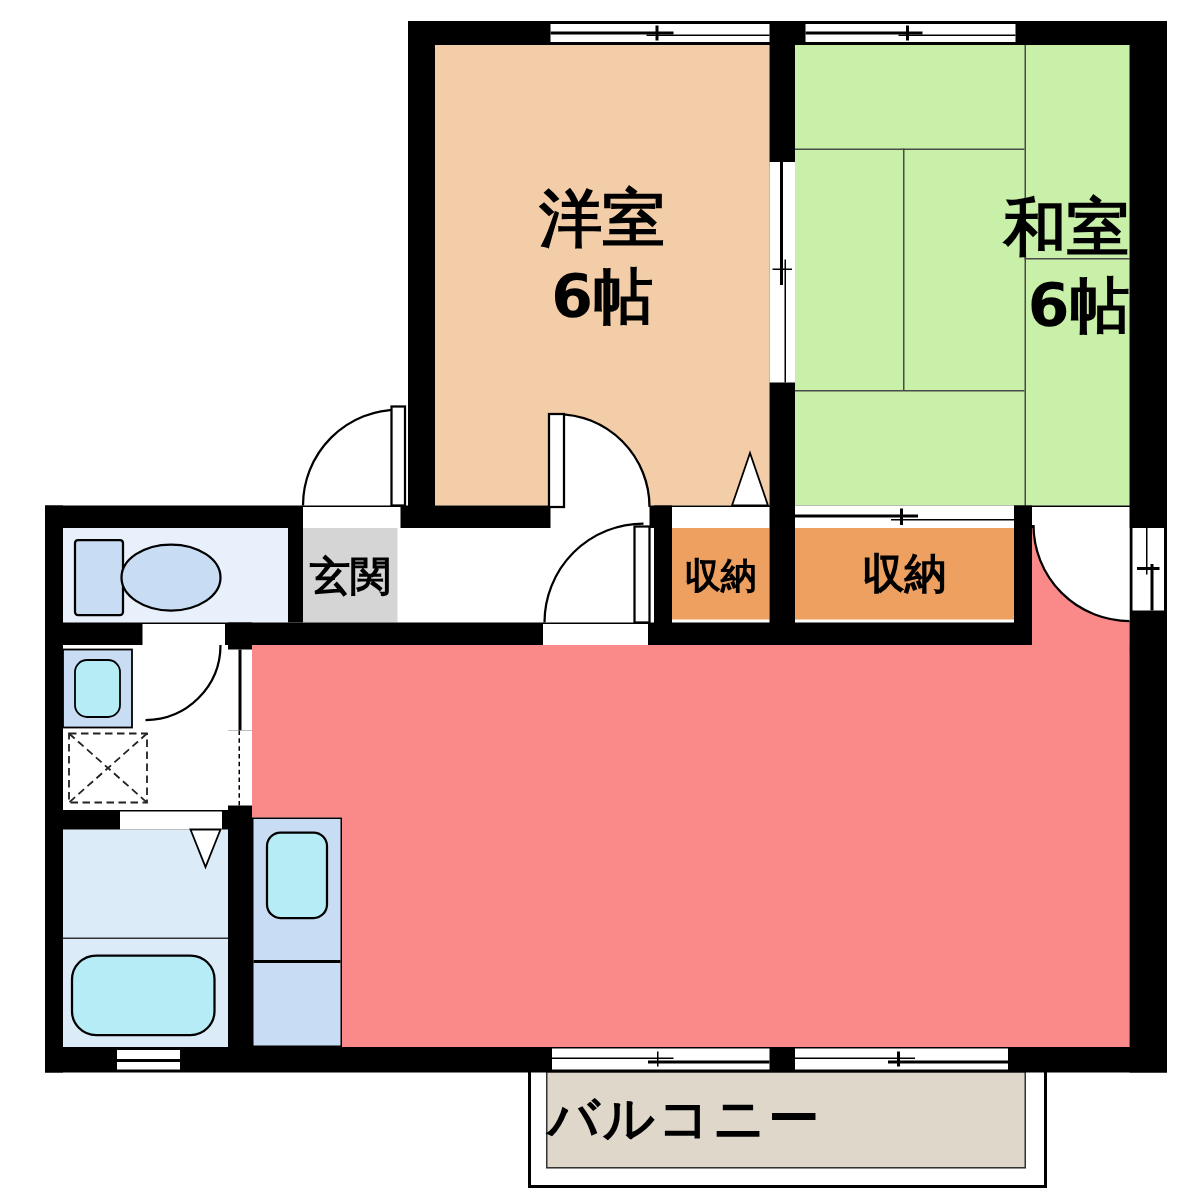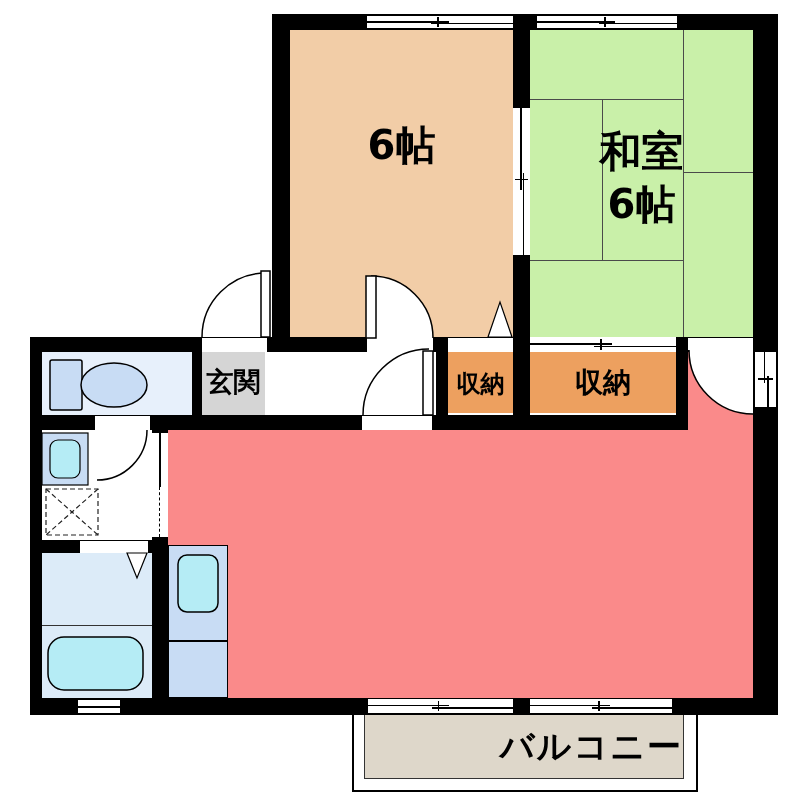--- a/index.html
+++ b/index.html
@@ -20,21 +20,21 @@
   .win-v .la{position:absolute;top:0;left:42%;height:56%;width:1.5px;background:#000;}
   .win-v .lb{position:absolute;top:44%;left:58%;height:56%;width:1.5px;background:#000;}
   .win-v .tk{position:absolute;top:48%;left:12%;height:1.5px;width:76%;background:#000;}
   
   .win-f{position:absolute;background:#fff;}
   .win-f .la{position:absolute;left:0;top:48%;width:100%;height:1.5px;background:#000;}
   .label{position:absolute;color:#000;font-weight:bold;text-align:center;line-height:1.25;}
   .svg-overlay{position:absolute;left:0;top:0;width:800px;height:800px;pointer-events:none;}
   .balc-outer{position:absolute;background:#fff;border:2px solid #000;}
   .balc-inner{position:absolute;background:var(--balcony,#ded7ca);border:1.5px solid #333;
-              display:flex;align-items:center;justify-content:flex-end;}
+              display:flex;align-items:center;justify-content:flex-start;}
 </style>
 </head>
 <body>
 
 <div class="plan">
 
   <div class="fill" style="left:290px;top:30px;width:223px;height:307px;background:var(--western);"></div>
   <div class="fill" style="left:530px;top:30px;width:223px;height:307px;background:var(--japanese);"></div>
 
   <div class="tat" style="left:530px;top:99px;width:153px;height:1px;"></div>
@@ -182,25 +182,26 @@
     <g>
       <rect x="48" y="637" width="95" height="53" rx="16" fill="var(--fixture_cyan)" stroke="#000" stroke-width="1.5"></rect>
     </g>
 
     <g>
       <rect x="178" y="555" width="40" height="57" rx="9" fill="var(--fixture_cyan)" stroke="#000" stroke-width="1.5"></rect>
     </g>
   </svg>
 
   <div class="label" style="left:290px;top:120px;width:223px;font-size:42px;">
+    <div>洋室</div>
     <div style="font-size:40px;">6帖</div>
   </div>
-  <div class="label" style="left:530px;top:126px;width:223px;font-size:42px;">
+  <div class="label" style="left:530px;top:126px;width:223px;font-size:42px;text-align:right;">
     <div>和室</div>
     <div style="font-size:40px;">6帖</div>
   </div>
   <div class="label" style="left:290px;top:495px;width:330px;font-size:45px;">
   </div>
-  <div class="label" style="left:202px;top:368px;width:63px;font-size:27px;font-family:Liberation Mono, monospace;">玄関</div>
+  <div class="label" style="left:202px;top:368px;width:63px;font-size:27px;">玄関</div>
   <div class="label" style="left:448px;top:369px;width:65px;font-size:24px;">収納</div>
   <div class="label" style="left:530px;top:365px;width:146px;font-size:28px;">収納</div>
 
 </div>
 
 </body></html>

